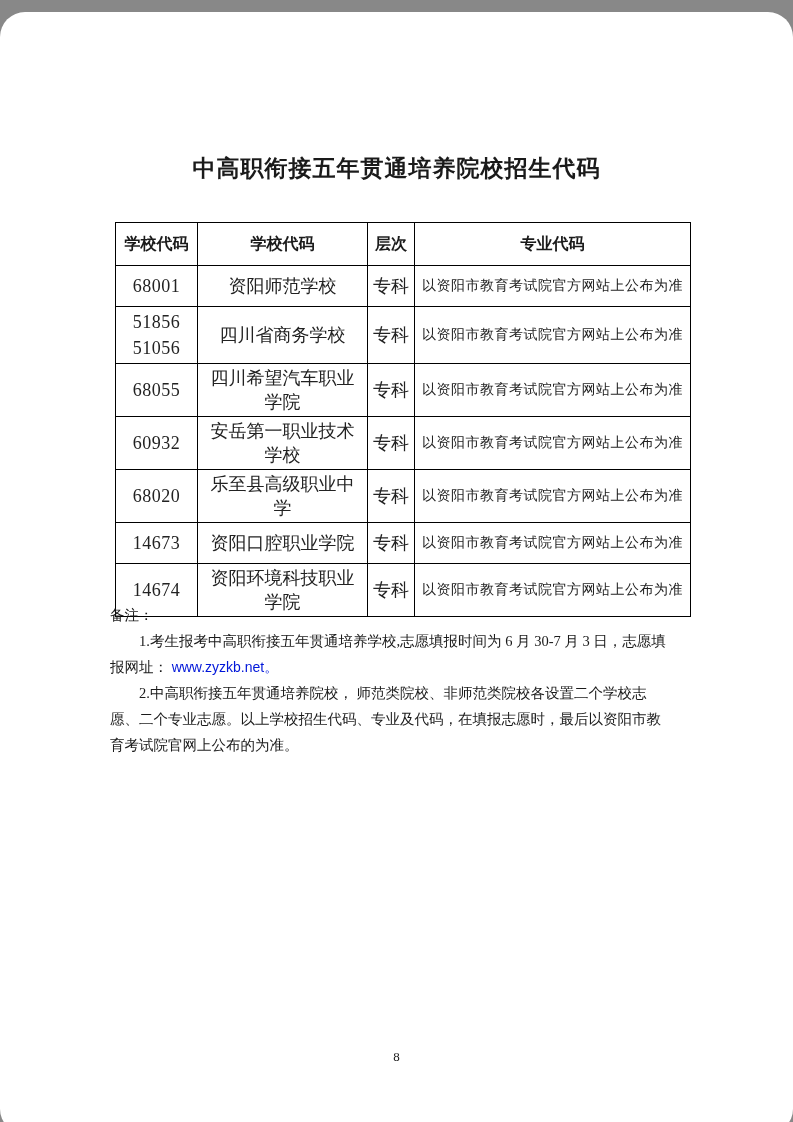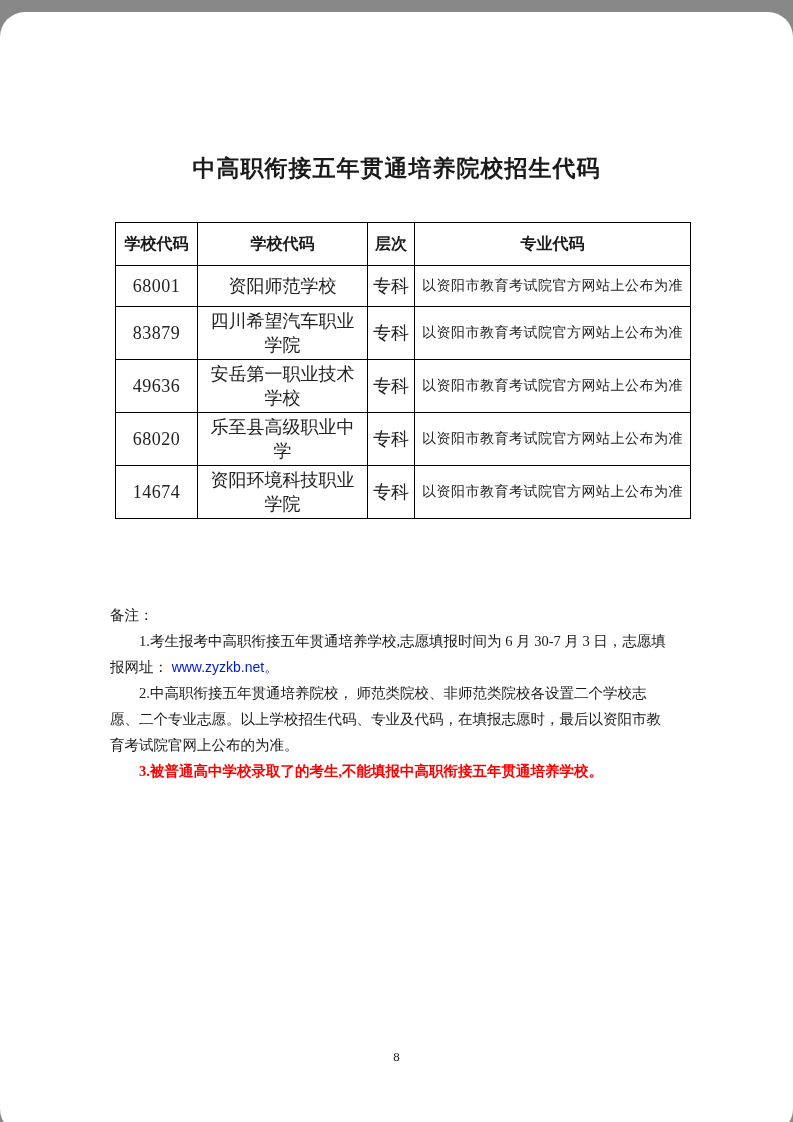--- a/index.html
+++ b/index.html
@@ -108,49 +108,61 @@
         <th>专业代码</th>
       </tr>
     </thead>
     <tbody>
       <tr class="r">
         <td class="code">68001</td>
         <td>资阳师范学校</td>
         <td>专科</td>
         <td class="major">以资阳市教育考试院官方网站上公布为准</td>
       </tr>
+      <tr class="tall">
+        <td class="code">51856
+51056</td>
+        <td>四川省商务学校</td>
+        <td>专科</td>
+        <td class="major">以资阳市教育考试院官方网站上公布为准</td>
+      </tr>
       <tr class="r">
-        <td class="code">83879</td>
+        <td class="code">68055</td>
         <td>四川希望汽车职业学院</td>
         <td>专科</td>
         <td class="major">以资阳市教育考试院官方网站上公布为准</td>
       </tr>
       <tr class="r">
-        <td class="code">49636</td>
+        <td class="code">60932</td>
         <td>安岳第一职业技术学校</td>
         <td>专科</td>
         <td class="major">以资阳市教育考试院官方网站上公布为准</td>
       </tr>
       <tr class="r">
         <td class="code">68020</td>
         <td>乐至县高级职业中学</td>
+        <td>专科</td>
+        <td class="major">以资阳市教育考试院官方网站上公布为准</td>
+      </tr>
+      <tr class="r">
+        <td class="code">14673</td>
+        <td>资阳口腔职业学院</td>
         <td>专科</td>
         <td class="major">以资阳市教育考试院官方网站上公布为准</td>
       </tr>
       <tr class="r">
         <td class="code">14674</td>
         <td>资阳环境科技职业学院</td>
         <td>专科</td>
         <td class="major">以资阳市教育考试院官方网站上公布为准</td>
       </tr>
     </tbody>
   </table>
 
   <div class="notes">
     <p class="label">备注：</p>
     <p><span>1.考生报考中高职衔接五年贯通培养学校,志愿填报时间为 6 月 30-7 月 3 日，志愿填报网址： </span><a class="link">www.zyzkb.net。</a></p>
     <p>2.中高职衔接五年贯通培养院校， 师范类院校、非师范类院校各设置二个学校志愿、二个专业志愿。以上学校招生代码、专业及代码，在填报志愿时，最后以资阳市教育考试院官网上公布的为准。</p>
-    <p class="warning">3.被普通高中学校录取了的考生,不能填报中高职衔接五年贯通培养学校。</p>
   </div>
 
   <div class="pagenum">8</div>
 
 </div>
 
 </body></html>

